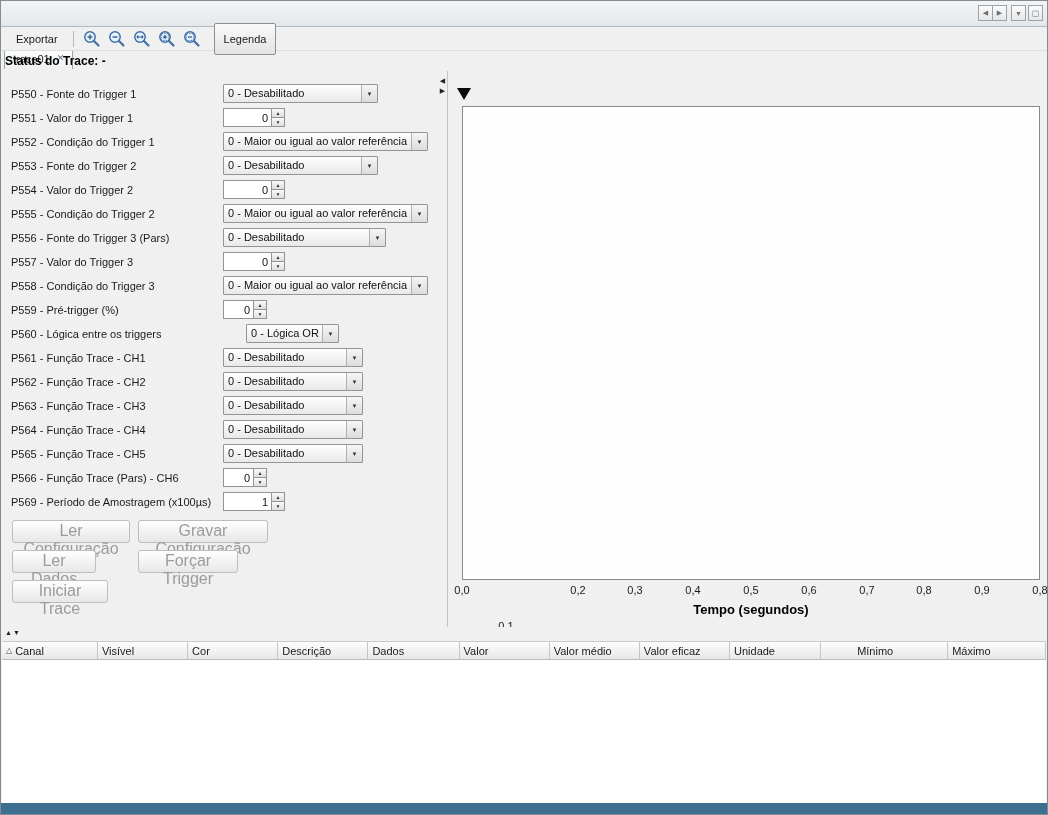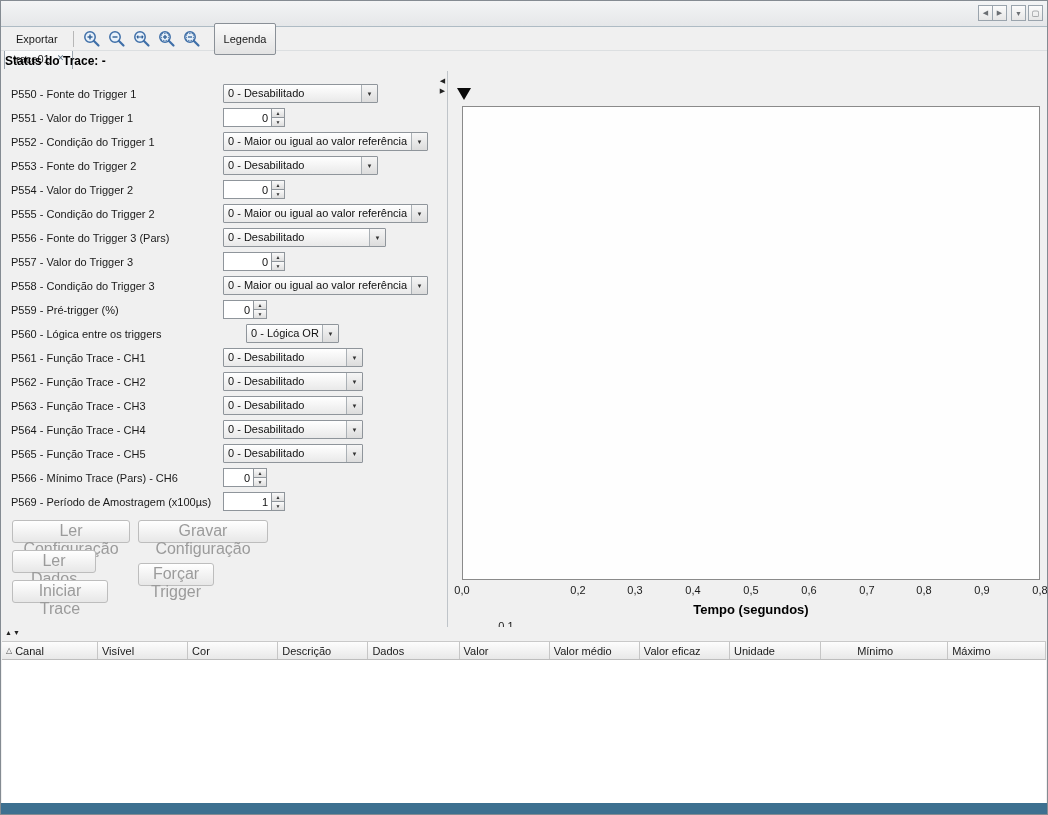--- a/index.html
+++ b/index.html
@@ -36,21 +36,21 @@
   .combo-arrow{width:15px;border-left:1px solid #aab0b5;font-size:6px;display:flex;align-items:center;justify-content:center;color:#333;background:linear-gradient(#f6f6f6,#dcdcdc);}
   .spinner{height:19px;display:flex;box-sizing:border-box;}
   .spin-input{flex:1;min-width:0;height:19px;border:1px solid #8f959b;border-right:none;box-sizing:border-box;font-family:inherit;font-size:11px;text-align:right;padding:0 3px;background:#fff;color:#111;}
   .spin-btns{width:14px;display:flex;flex-direction:column;}
   .spin-btn{flex:1;border:1px solid #8f959b;background:linear-gradient(#fafafa,#dedede);font-size:5px;line-height:6px;color:#333;display:flex;align-items:center;justify-content:center;box-sizing:border-box;}
   .spin-btn + .spin-btn{border-top:none;}
   .act-btn{position:absolute;height:23px;border:1px solid #bdbdbd;border-radius:3px;background:linear-gradient(#ffffff,#e7e7e7);color:#9b9b9b;font-size:16px;font-family:inherit;box-sizing:border-box;}
   .b1{left:10px;top:449px;width:118px;}
   .b2{left:136px;top:449px;width:130px;}
   .b3{left:10px;top:479px;width:84px;}
-  .b4{left:136px;top:492px;width:76px;}
+  .b4{left:136px;top:479px;width:100px;}
   .b5{left:10px;top:509px;width:96px;}
 
   
   .vsplitter{position:absolute;left:437px;top:70px;width:9px;height:556px;background:#f0f0f0;}
   .sp-arrow{position:absolute;left:0;width:9px;text-align:center;font-size:7px;line-height:9px;color:#222;}
   .sp-a1{top:5px;}
   .sp-a2{top:15px;}
   .hsplitter{position:absolute;left:0;top:626px;width:100%;height:14px;background:#f0f0f0;}
   .h-arrows{position:absolute;left:4px;top:2px;font-size:7px;color:#222;letter-spacing:1px;}
 
@@ -262,21 +262,21 @@
           </div>
         </div>
         <div class="param-row">
           <span class="param-label">P565 - Função Trace - CH5</span>
           <div class="combo row-control" style="width: 140px;">
             <span class="combo-text">0 - Desabilitado</span>
             <span class="combo-arrow">▼</span>
           </div>
         </div>
         <div class="param-row">
-          <span class="param-label">P566 - Mínimo Trace (Pars) - CH6</span>
+          <span class="param-label">P566 - Função Trace (Pars) - CH6</span>
           <div class="spinner row-control" style="width: 44px;">
             <input class="spin-input" value="0" style="">
             <div class="spin-btns">
               <div class="spin-btn">▲</div>
               <div class="spin-btn">▼</div>
             </div>
           </div>
         </div>
         <div class="param-row">
           <span class="param-label">P569 - Período de Amostragem (x100µs)</span>

